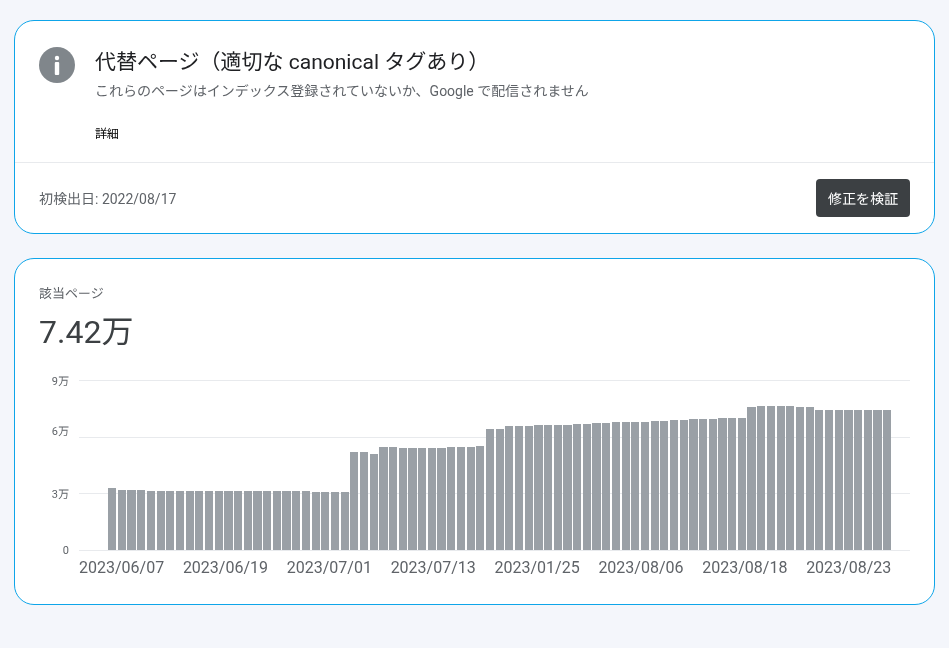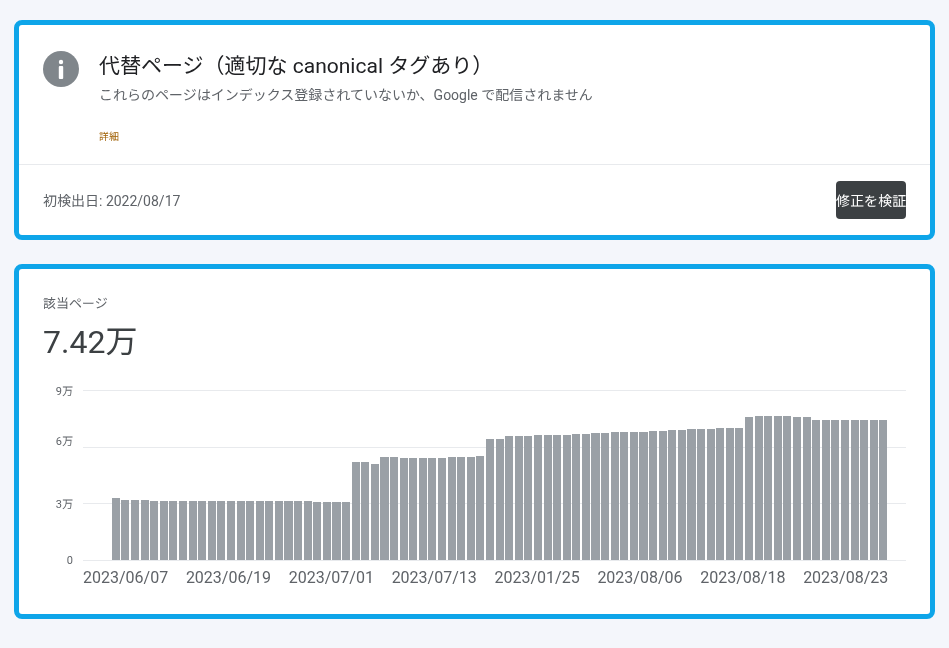--- a/index.html
+++ b/index.html
@@ -5,22 +5,22 @@
     * { box-sizing: border-box; margin: 0; padding: 0; }
     body {
       font-family: Roboto, "Noto Sans JP", Arial, sans-serif;
       background: #f4f6fb;
       width: 949px;
       padding: 20px 14px;
       color: #202124;
     }
     .card {
       background: #fff;
-      border-radius: 8px;
-      border: 5px solid #0ea5e9;
+      border-radius: 20px;
+      border: 1px solid #0ea5e9;
       margin-bottom: 24px;
       overflow: hidden;
     }
     .header-section {
       display: flex;
       padding: 24px 24px 20px 24px;
       gap: 20px;
     }
     .info-icon {
       width: 36px;
@@ -41,22 +41,22 @@
       color: #202124;
       margin-bottom: 6px;
       letter-spacing: 0;
     }
     .subtitle {
       font-size: 14px;
       color: #5f6368;
       line-height: 1.5;
     }
     .details-link {
-      font-size: 10px;
-      color: #a16207;
+      font-size: 12px;
+      color: #000000;
       margin-top: 22px;
       display: inline-block;
     }
     .footer-row {
       display: flex;
       align-items: center;
       justify-content: space-between;
       padding: 16px 24px;
       border-top: 1px solid #e8eaed;
     }
@@ -71,21 +71,21 @@
     }
     .prompt-text {
       font-size: 14px;
       color: #5f6368;
     }
     .validate-btn {
       background: #3c4043;
       color: #fff;
       border: none;
       border-radius: 4px;
-      padding: 9px 0;
+      padding: 9px 12px;
       font-size: 14px;
       cursor: pointer;
       font-family: inherit;
     }
     .chart-card { padding: 24px 24px 24px 24px; }
     .chart-label {
       font-size: 13px;
       color: #5f6368;
       margin-bottom: 4px;
     }

